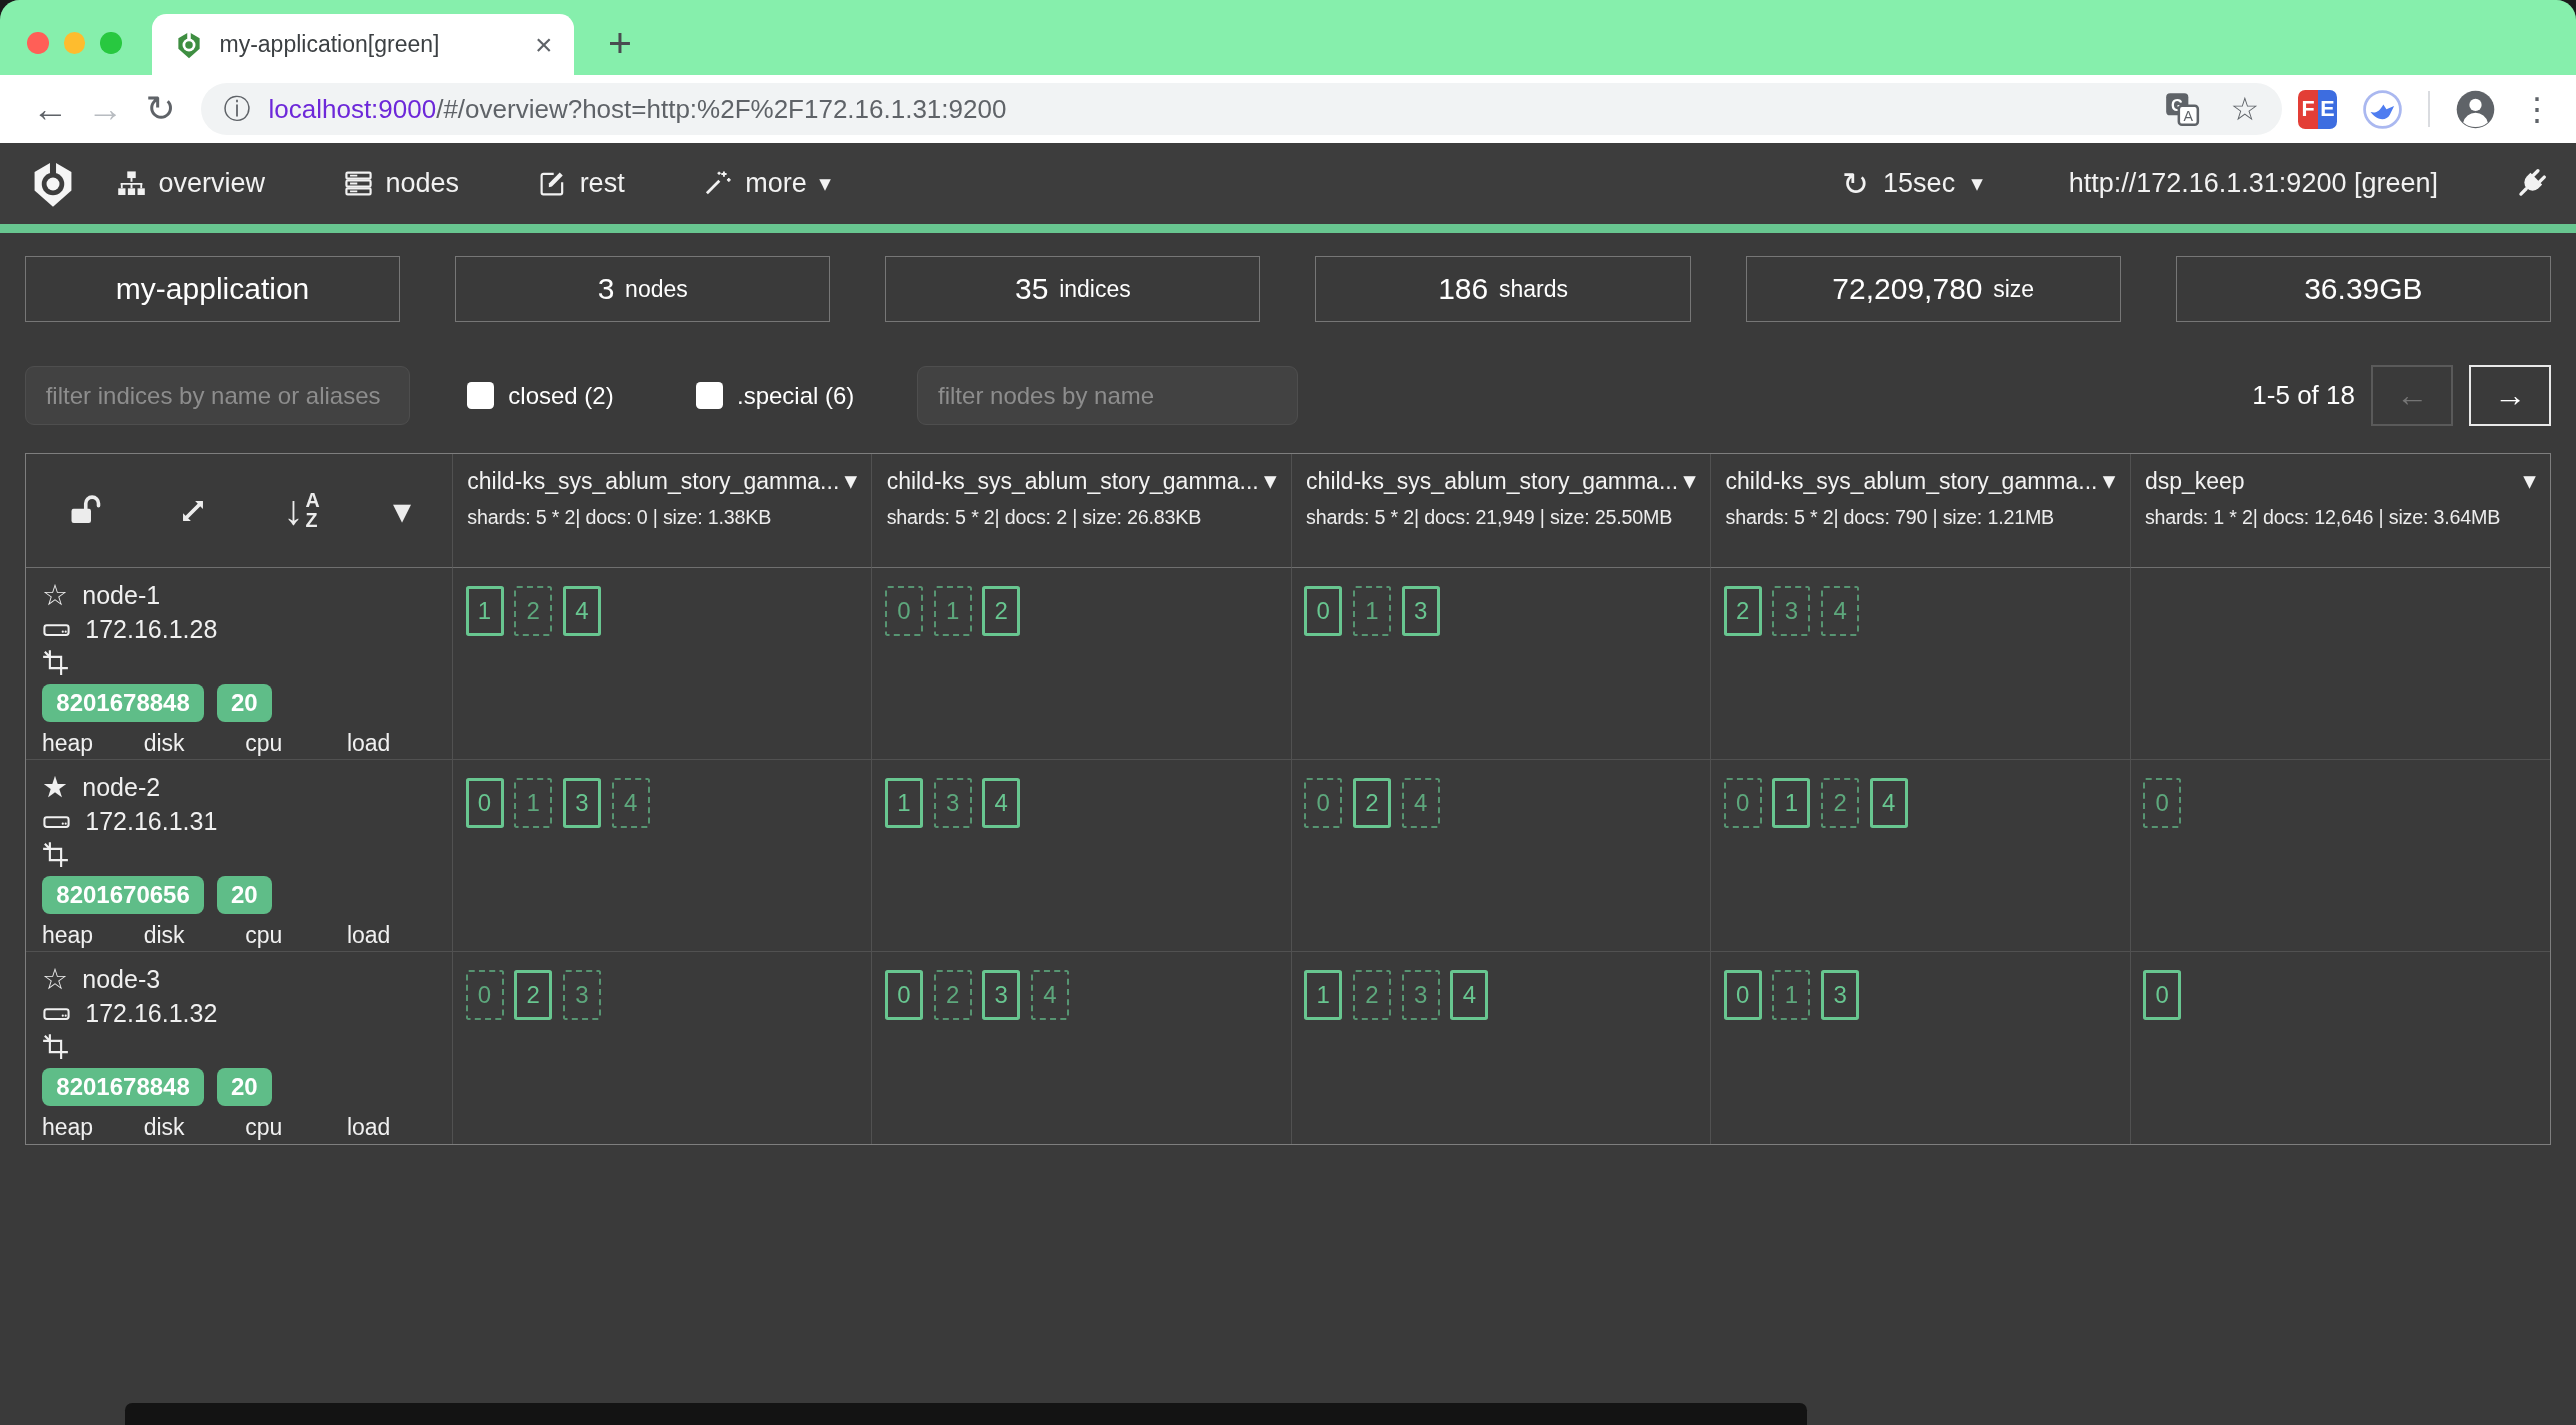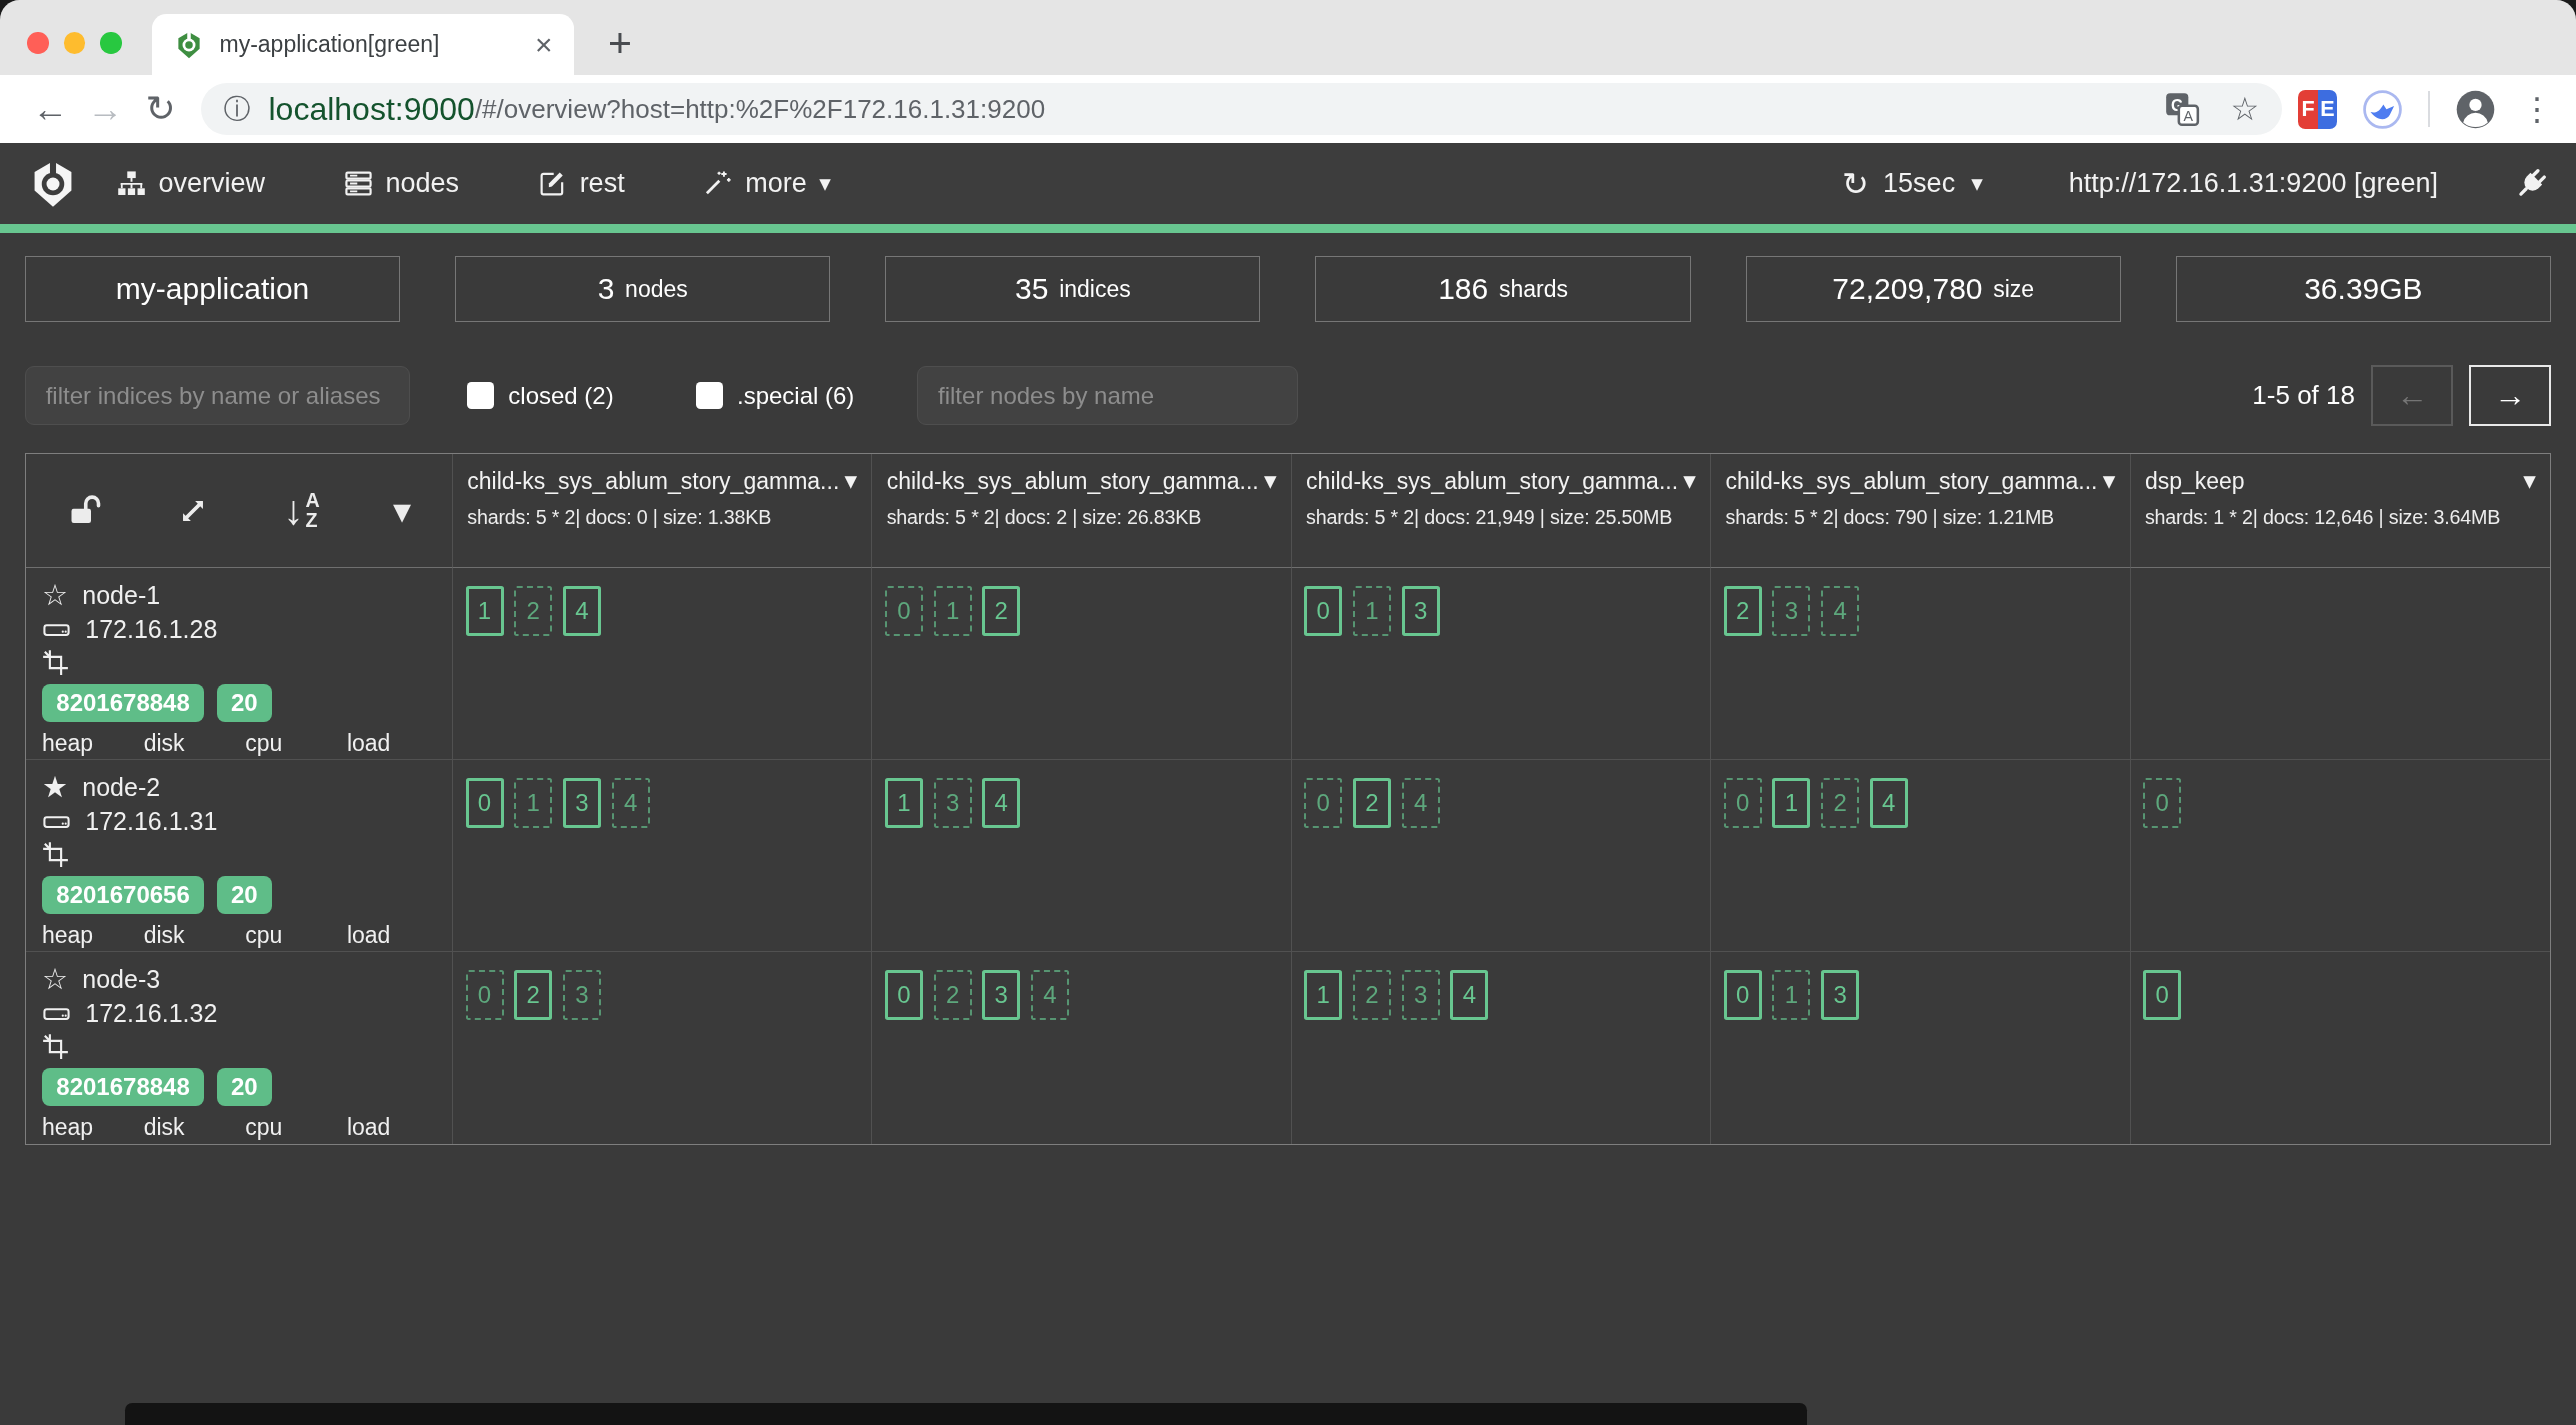--- a/index.html
+++ b/index.html
@@ -8,39 +8,39 @@
     --blue:#4aa0dc;
     --app-bg:#3a3a3a;
     --bar-bg:#3d3d3d;
     --cell-border:#515151;
   }
   *{margin:0;padding:0;box-sizing:border-box;}
   html,body{width:2576px;height:1426px;background:#1b1b1b;font-family:"Liberation Sans",sans-serif;}
   .window{position:relative;width:2576px;height:1426px;border-radius:19.7px 19.7px 0 0;overflow:hidden;background:var(--app-bg);}
 
   
-  .tabstrip{position:relative;height:75px;background:#e5e5e5;display:flex;align-items:flex-end;}
+  .tabstrip{position:relative;height:75px;background:#86efac;display:flex;align-items:flex-end;}
   .traffic{position:absolute;top:32px;left:27px;display:flex;gap:15px;}
   .light{width:21.5px;height:21.5px;border-radius:50%;}
   .light.red{background:#ff5f57;}
   .light.yellow{background:#febc2e;}
   .light.green{background:#28c840;}
   .tab{width:422px;height:61px;margin-left:152px;background:#fff;border-radius:14.3px 14.3px 0 0;display:flex;align-items:center;padding:0 21.5px;}
   .favicon{width:30px;height:30px;flex:0 0 auto;}
   .tab-title{font-size:23px;color:#3c4043;margin-left:16px;flex:1;white-space:nowrap;overflow:hidden;}
   .tab-close{font-size:30px;color:#5f6368;line-height:1;}
   .newtab{font-size:41px;color:#494c50;margin:0 0 10.7px 34px;line-height:1;}
 
   
   .urlbar{height:68px;background:#fff;display:flex;align-items:center;padding:0 23px;}
   .nav-btn{font-size:36px;color:#5f6368;width:55px;text-align:center;line-height:1;}
   .nav-btn.disabled{color:#b8bcc1;}
   .omnibox{flex:1;height:52px;background:#f1f3f4;border-radius:27px;display:flex;align-items:center;padding:0 23px;margin:0 16px 0 12.5px;overflow:hidden;}
   .info-icon{font-size:27px;color:#5f6368;margin-right:18px;}
-  .url-host{font-size:32px;color:#14532d;white-space:nowrap;}
+  .url-host{font-size:26px;color:#6d28d9;white-space:nowrap;}
   .url-rest{font-size:26px;color:#5f6368;white-space:nowrap;}
   .omni-end{margin-left:auto;display:flex;align-items:center;gap:30px;}
   .bm-star{font-size:32px;color:#5f6368;line-height:1;}
   .chrome-actions{display:flex;align-items:center;gap:25px;}
   .fe-icon{width:39px;height:39px;border-radius:7.2px;overflow:hidden;display:flex;font-weight:bold;font-size:21.5px;color:#fff;}
   .fe-icon i{flex:1;font-style:normal;display:flex;align-items:center;justify-content:center;}
   .fe-icon .f{background:#e33e36;}
   .fe-icon .e{background:#3d6de0;}
   .sep{width:1.8px;height:36px;background:#dadce0;}
   .dots{font-size:32px;color:#5f6368;line-height:1;}

